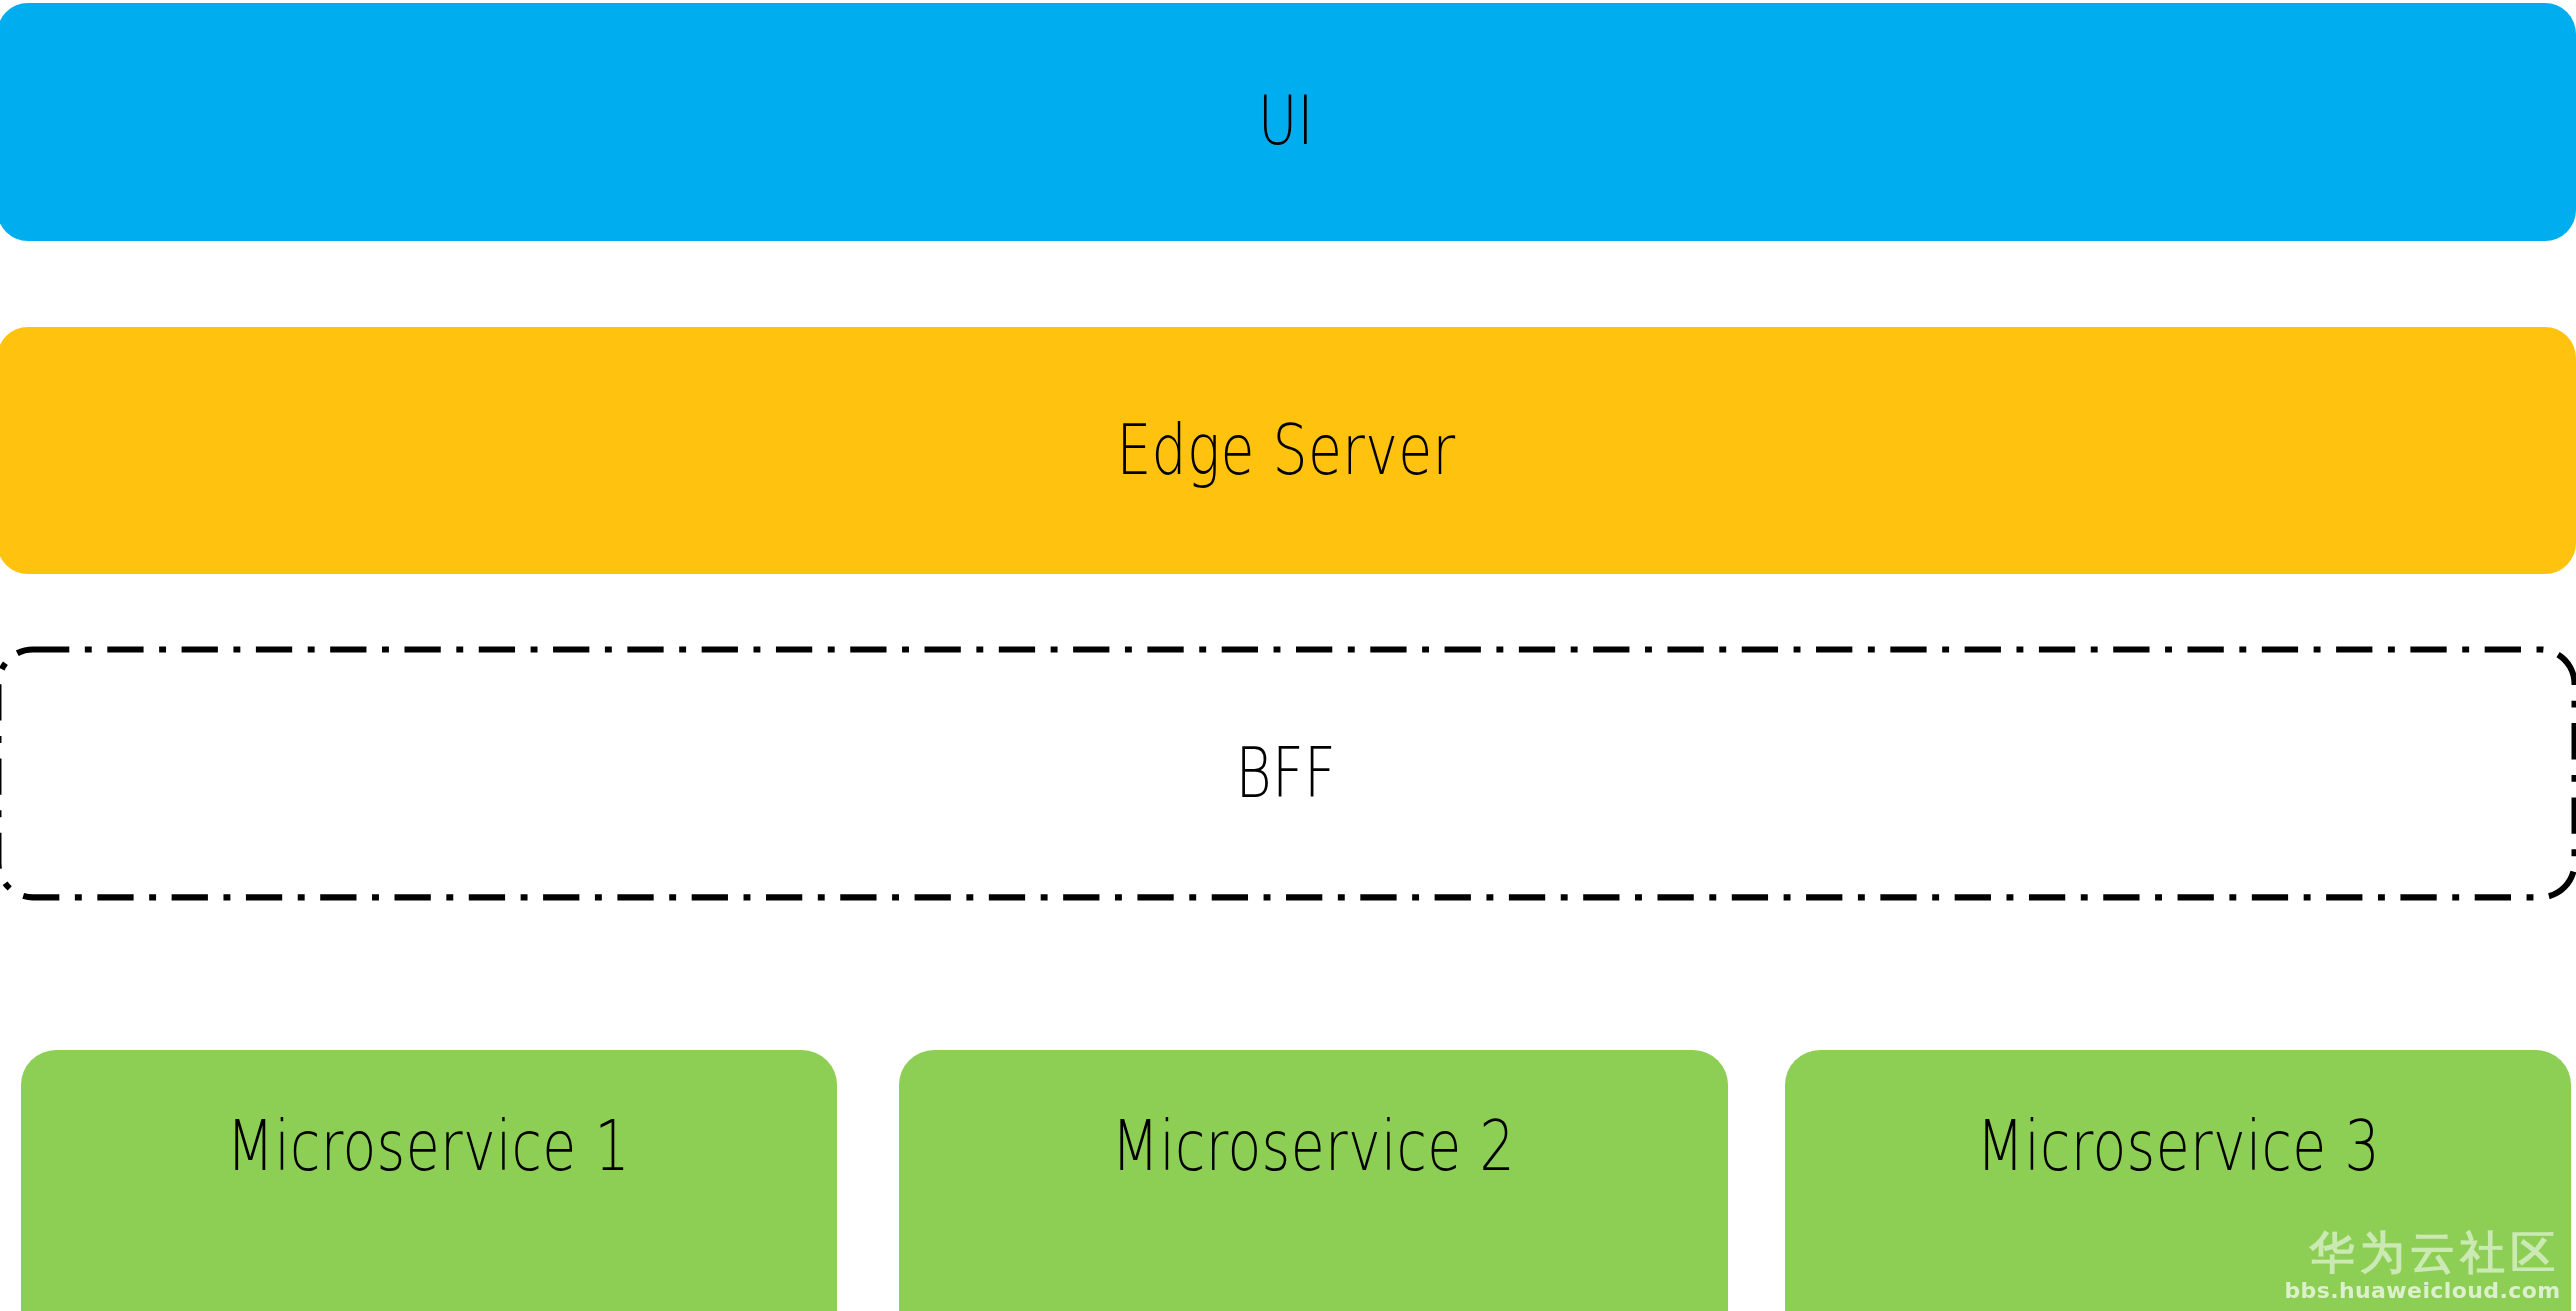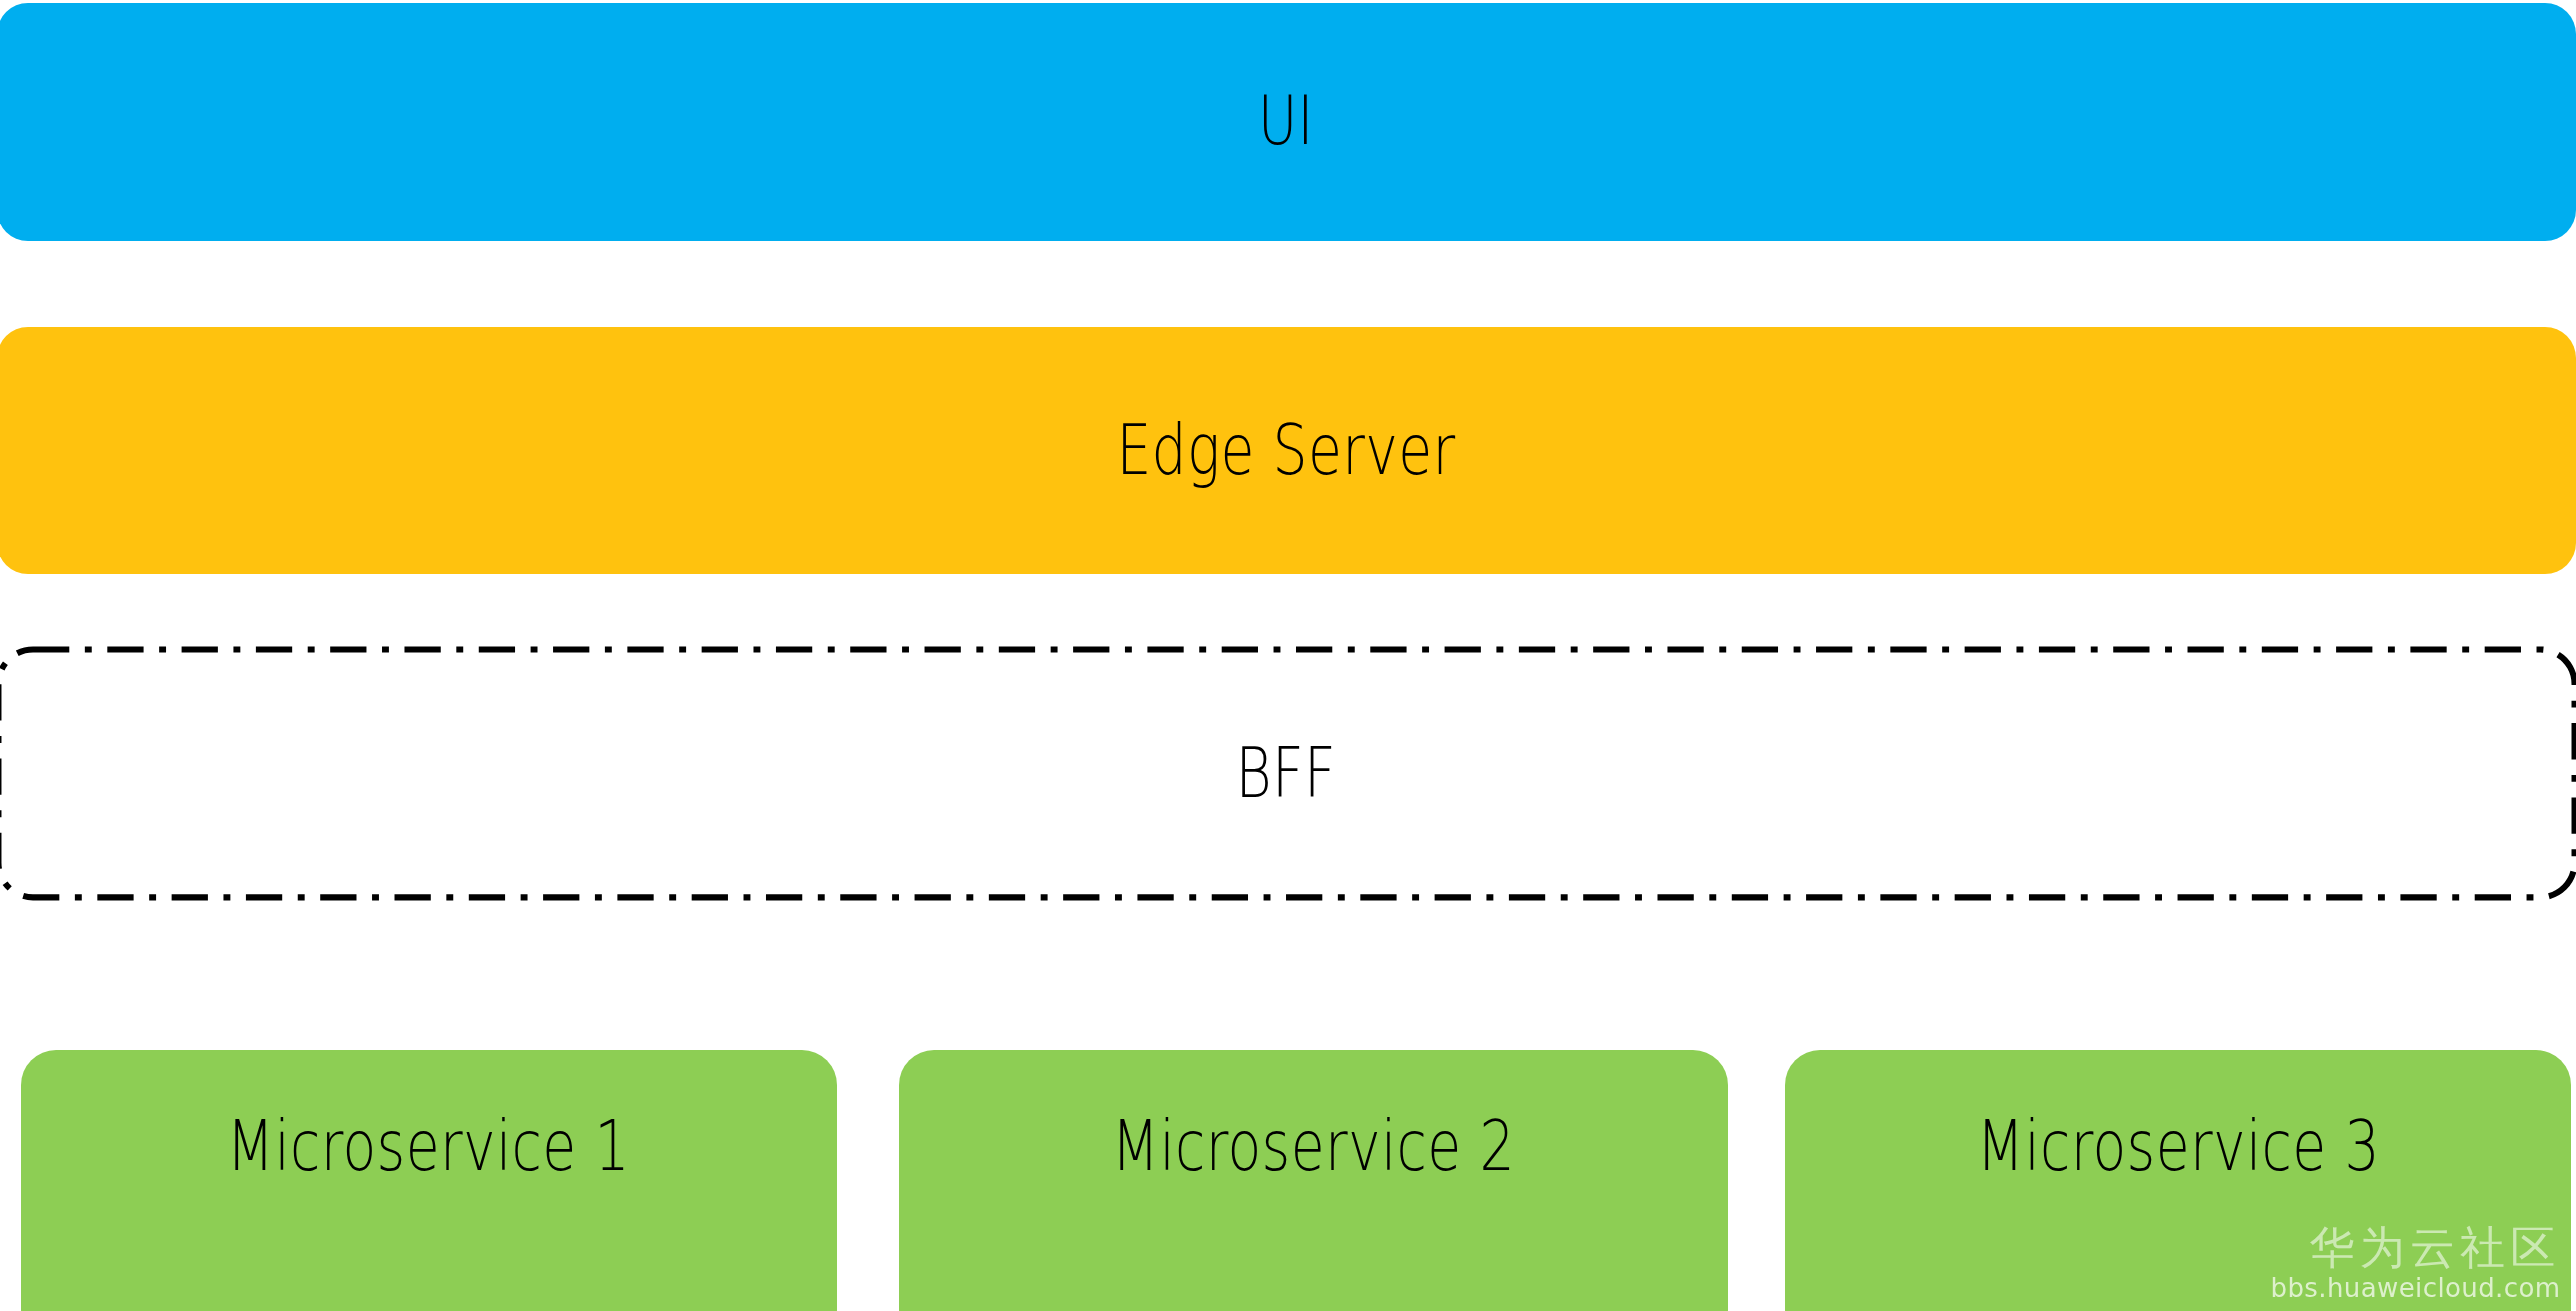--- a/index.html
+++ b/index.html
@@ -118,32 +118,33 @@
   #microservice-box-3 { left: 1773px; width: 786px;  }
 
   
   #watermark {
     position: absolute;
     right: 15.5px;
     bottom: 7px;
     text-align: right;
     pointer-events: none;
     user-select: none;
+    font-weight: bold;
   }
   #watermark-cn {
     font-family: "DejaVu Sans", sans-serif;
     font-size: 45px;
     letter-spacing: 5.2px;
     color: rgba(255,255,255,0.55);
     line-height: 1.1;
     display: block;
   }
   #watermark-url {
     font-family: "DejaVu Sans", sans-serif;
-    font-size: 26px;
+    font-size: 22px;
     color: rgba(255,255,255,0.70);
     line-height: 1.2;
     display: block;
     letter-spacing: 0.4px;
   }
 </style>
 </head>
 <body>
 
 <div id="diagram">

